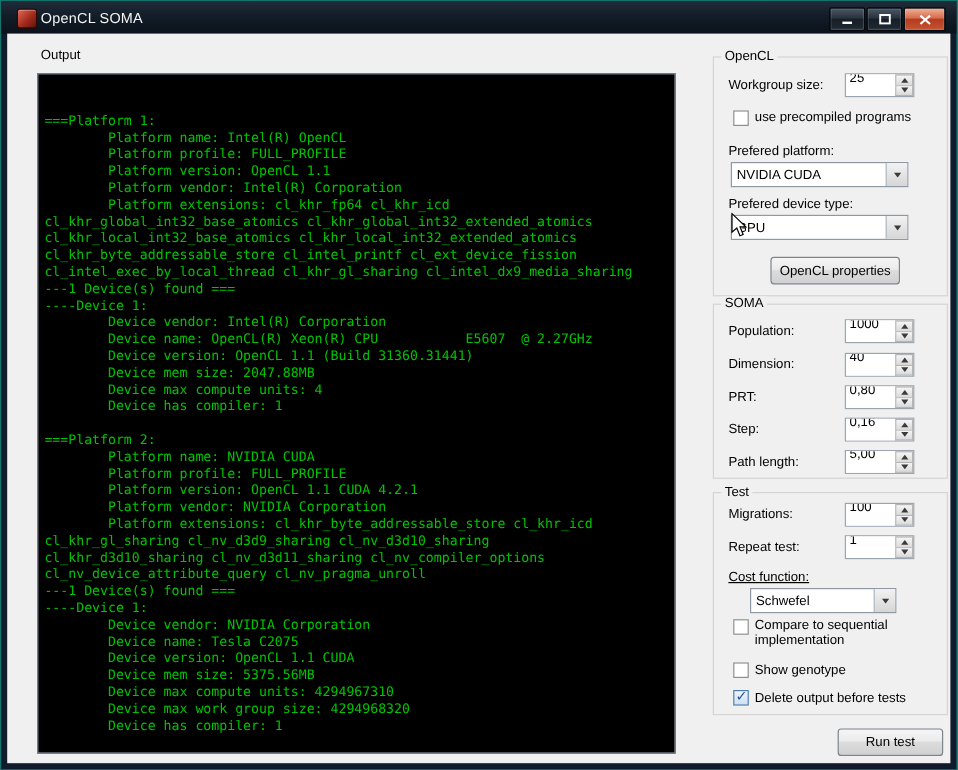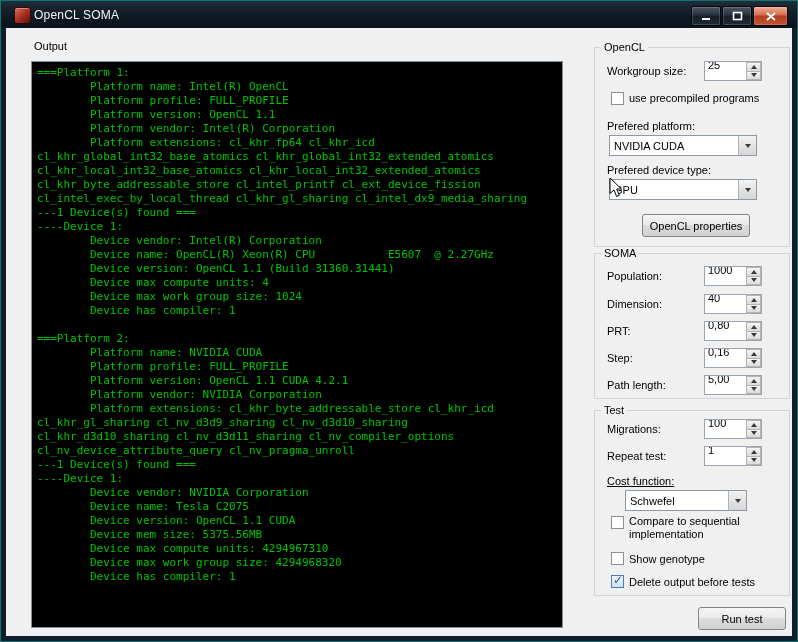--- a/index.html
+++ b/index.html
@@ -17,21 +17,21 @@
   .win-btn{width:28px;height:18px;display:flex;align-items:center;justify-content:center;cursor:default;
            border:1px solid #04080d;border-radius:2px;
            background:linear-gradient(180deg,#4b5866 0%,#28323d 45%,#161e27 50%,#202a34 100%);
            box-shadow:inset 0 0 0 1px rgba(255,255,255,.16);}
   .win-btn.close{width:33px;
            background:linear-gradient(180deg,#f0b097 0%,#d76a4b 45%,#b23d20 50%,#c5532f 100%);}
   
   .client{position:absolute;left:5px;right:5px;top:27px;bottom:5px;background:#f0f0f0;}
   .output-label{position:absolute;left:28px;top:12px;}
   .console{position:absolute;left:25px;top:33px;width:532px;height:567px;background:#000;
-           border:1px solid #82909e;box-sizing:border-box;padding:4px 6px 0 5px;overflow:hidden;}
+           border:1px solid #82909e;box-sizing:border-box;padding:32px 6px 0 5px;overflow:hidden;}
   .console-line{font-family:"DejaVu Sans Mono","Liberation Mono",monospace;font-size:11px;
                 line-height:14px;min-height:14px;white-space:pre;color:var(--console-green,#00c400);}
   
   .group{position:absolute;border:1px solid #d4d4d4;box-sizing:border-box;}
   .group-title{position:absolute;top:-7px;left:6px;background:#f0f0f0;padding:0 3px;}
   .g-opencl{left:588px;top:19px;width:196px;height:200px;}
   .g-soma{left:588px;top:225px;width:196px;height:146px;}
   .g-test{left:588px;top:382px;width:196px;height:186px;}
   .lbl{position:absolute;white-space:nowrap;}
   
@@ -105,22 +105,22 @@
         <div class="console-line">        Platform extensions: cl_khr_fp64 cl_khr_icd</div>
         <div class="console-line">cl_khr_global_int32_base_atomics cl_khr_global_int32_extended_atomics</div>
         <div class="console-line">cl_khr_local_int32_base_atomics cl_khr_local_int32_extended_atomics</div>
         <div class="console-line">cl_khr_byte_addressable_store cl_intel_printf cl_ext_device_fission</div>
         <div class="console-line">cl_intel_exec_by_local_thread cl_khr_gl_sharing cl_intel_dx9_media_sharing</div>
         <div class="console-line">---1 Device(s) found ===</div>
         <div class="console-line">----Device 1:</div>
         <div class="console-line">        Device vendor: Intel(R) Corporation</div>
         <div class="console-line">        Device name: OpenCL(R) Xeon(R) CPU           E5607  @ 2.27GHz</div>
         <div class="console-line">        Device version: OpenCL 1.1 (Build 31360.31441)</div>
+        <div class="console-line">        Device mem size: 2047.88MB</div>
         <div class="console-line">        Device max compute units: 4</div>
-        <div class="console-line">        Device max work group size: 1024</div>
         <div class="console-line">        Device has compiler: 1</div>
         <div class="console-line"></div>
         <div class="console-line">===Platform 2:</div>
         <div class="console-line">        Platform name: NVIDIA CUDA</div>
         <div class="console-line">        Platform profile: FULL_PROFILE</div>
         <div class="console-line">        Platform version: OpenCL 1.1 CUDA 4.2.1</div>
         <div class="console-line">        Platform vendor: NVIDIA Corporation</div>
         <div class="console-line">        Platform extensions: cl_khr_byte_addressable_store cl_khr_icd</div>
         <div class="console-line">cl_khr_gl_sharing cl_nv_d3d9_sharing cl_nv_d3d10_sharing</div>
         <div class="console-line">cl_khr_d3d10_sharing cl_nv_d3d11_sharing cl_nv_compiler_options</div>

